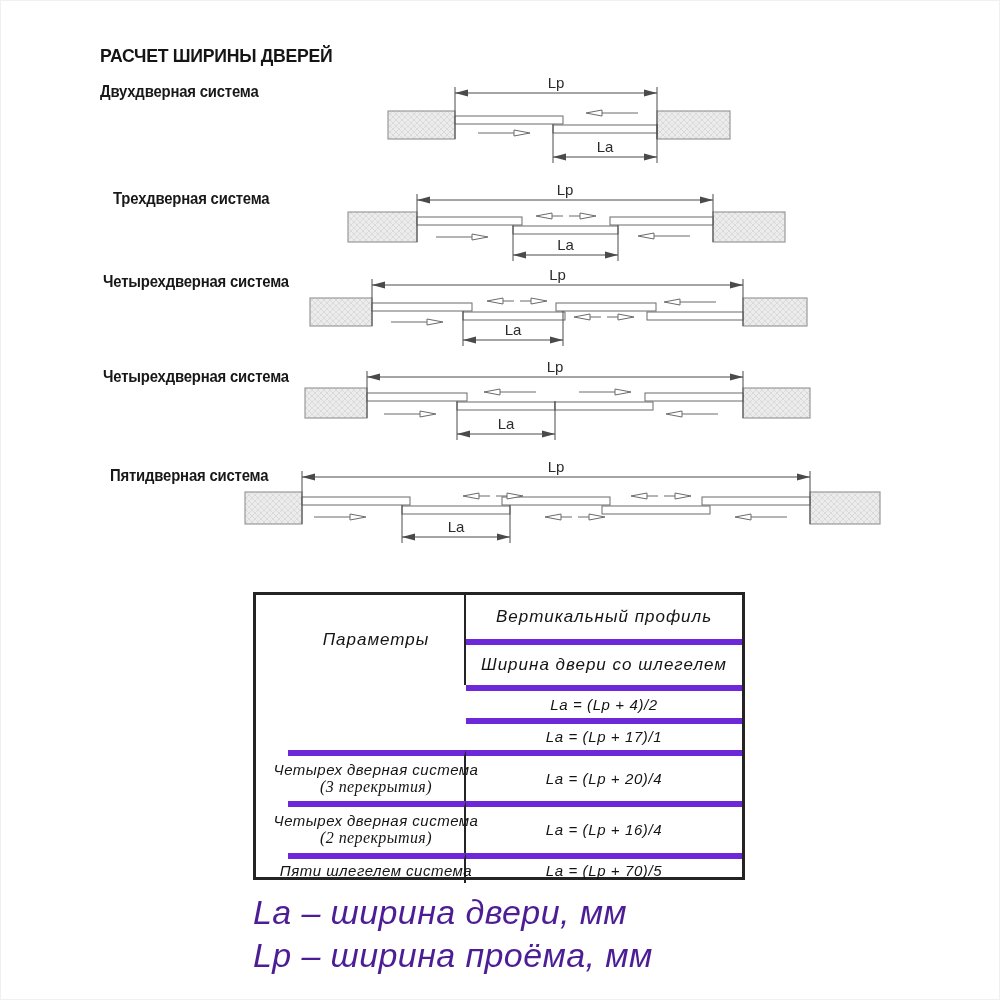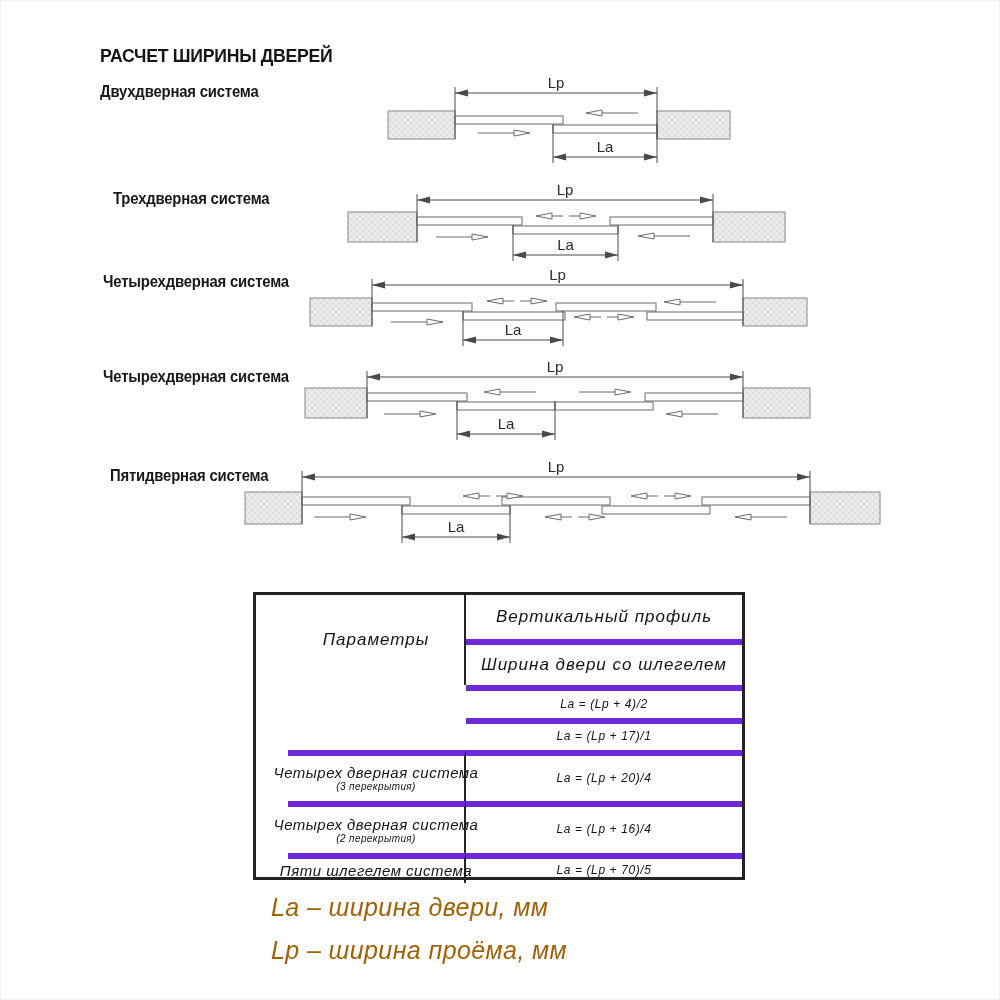--- a/index.html
+++ b/index.html
@@ -28,25 +28,25 @@
   .cell span{line-height:1.15;white-space:nowrap;}
   .bt{border-top:6px solid #6d28d9;}
   .br{border-right:2px solid #242424;margin-left:32px;}
   .c-param{grid-column:1;grid-row:1/3;}
   .c-vp{grid-column:2;grid-row:1;}
   .c-sub{grid-column:2;grid-row:2;}
   .col1{grid-column:1;}.col2{grid-column:2;}
   .r3{grid-row:3}.r4{grid-row:4}.r5{grid-row:5}.r6{grid-row:6}.r7{grid-row:7}
   .ft-head{font-size:17px;letter-spacing:1px;}
   .ft-name{font-size:15px;letter-spacing:.5px;}
-  .ft-note{font-size:10px;letter-spacing:.4px;}
-  .ft-formula{font-size:12px;letter-spacing:.6px;}
+  .ft-note{font-size:16px;letter-spacing:.4px;font-family:Liberation Serif, serif;}
+  .ft-formula{font-size:15px;letter-spacing:.6px;}
   .footnote{
-    position:absolute;left:253px;font-size:25px;font-style:italic;color:#a16207;
-    white-space:nowrap;letter-spacing:.4px;margin-left:18px;
+    position:absolute;left:253px;font-size:34px;font-style:italic;color:#4c1d95;
+    white-space:nowrap;letter-spacing:.4px;
   }
 </style>
 </head>
 <body>
 
 <div class="frame"></div>
 
 <div class="title">РАСЧЕТ ШИРИНЫ ДВЕРЕЙ</div>
 
 <div class="dlabel" style="left:100px;top:83px">Двухдверная система</div>

